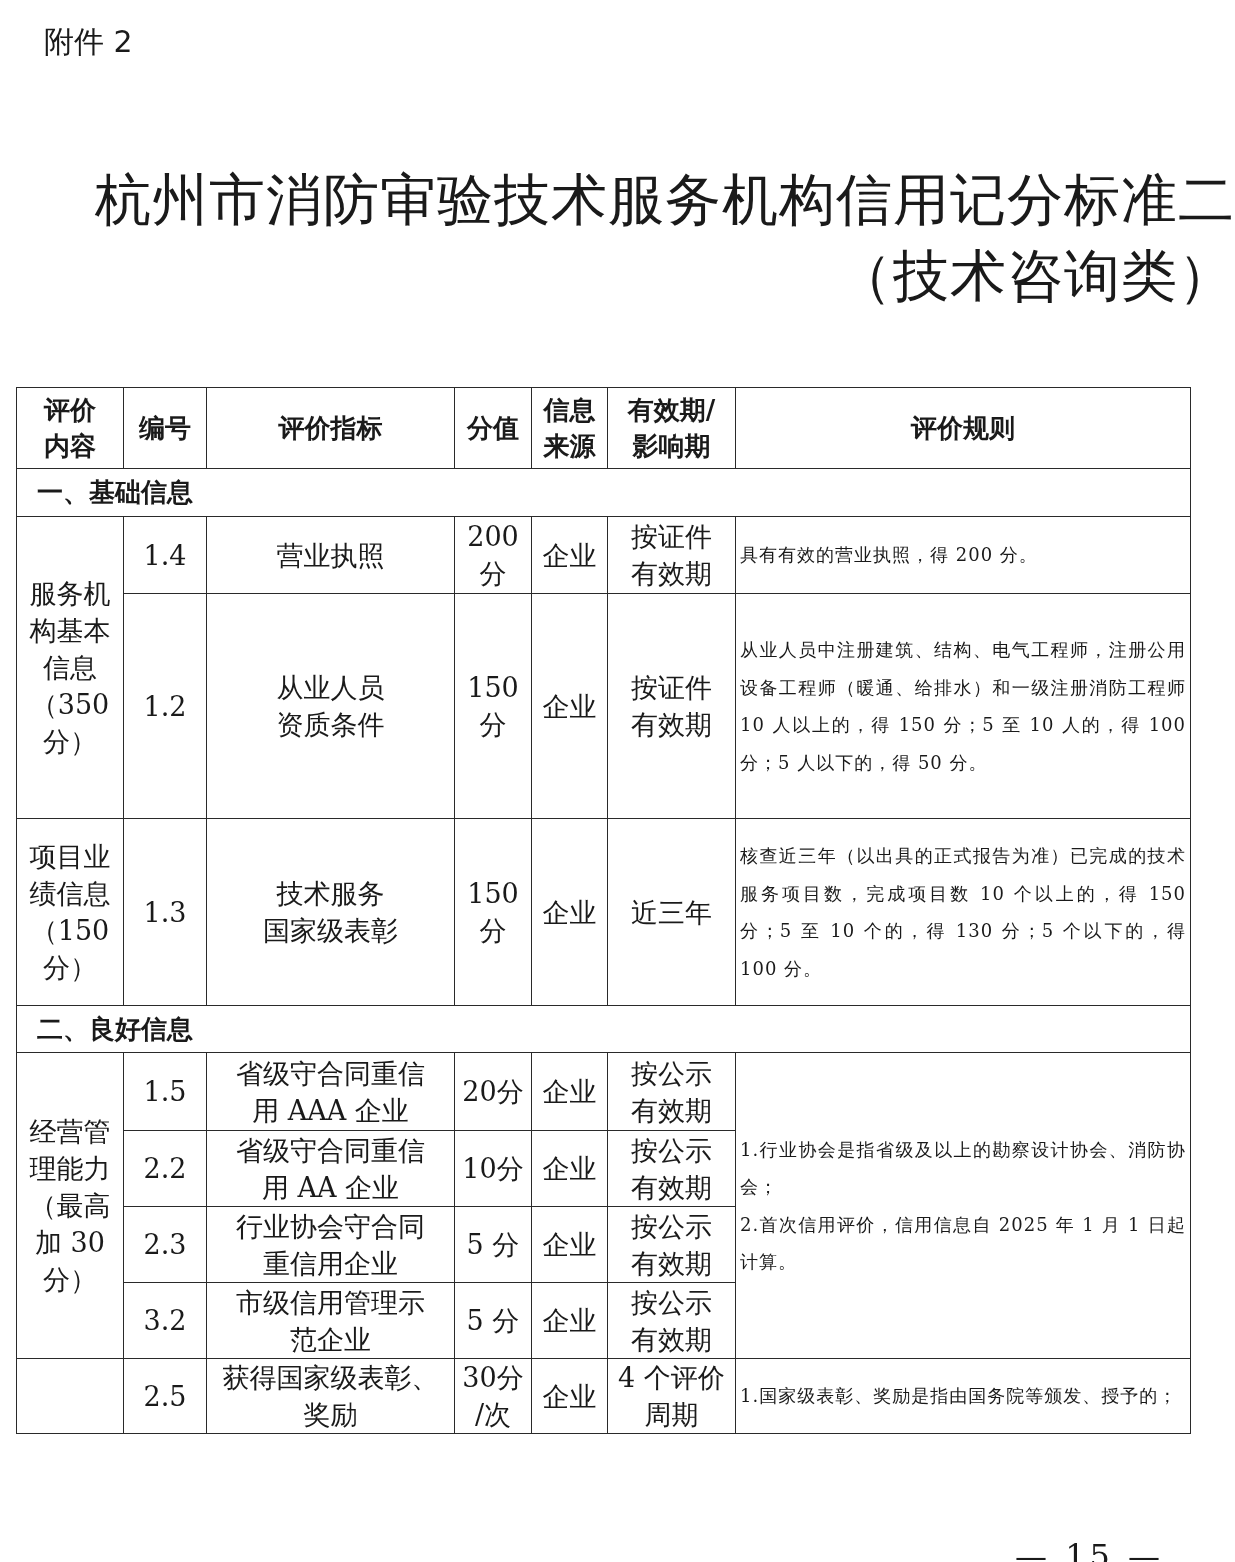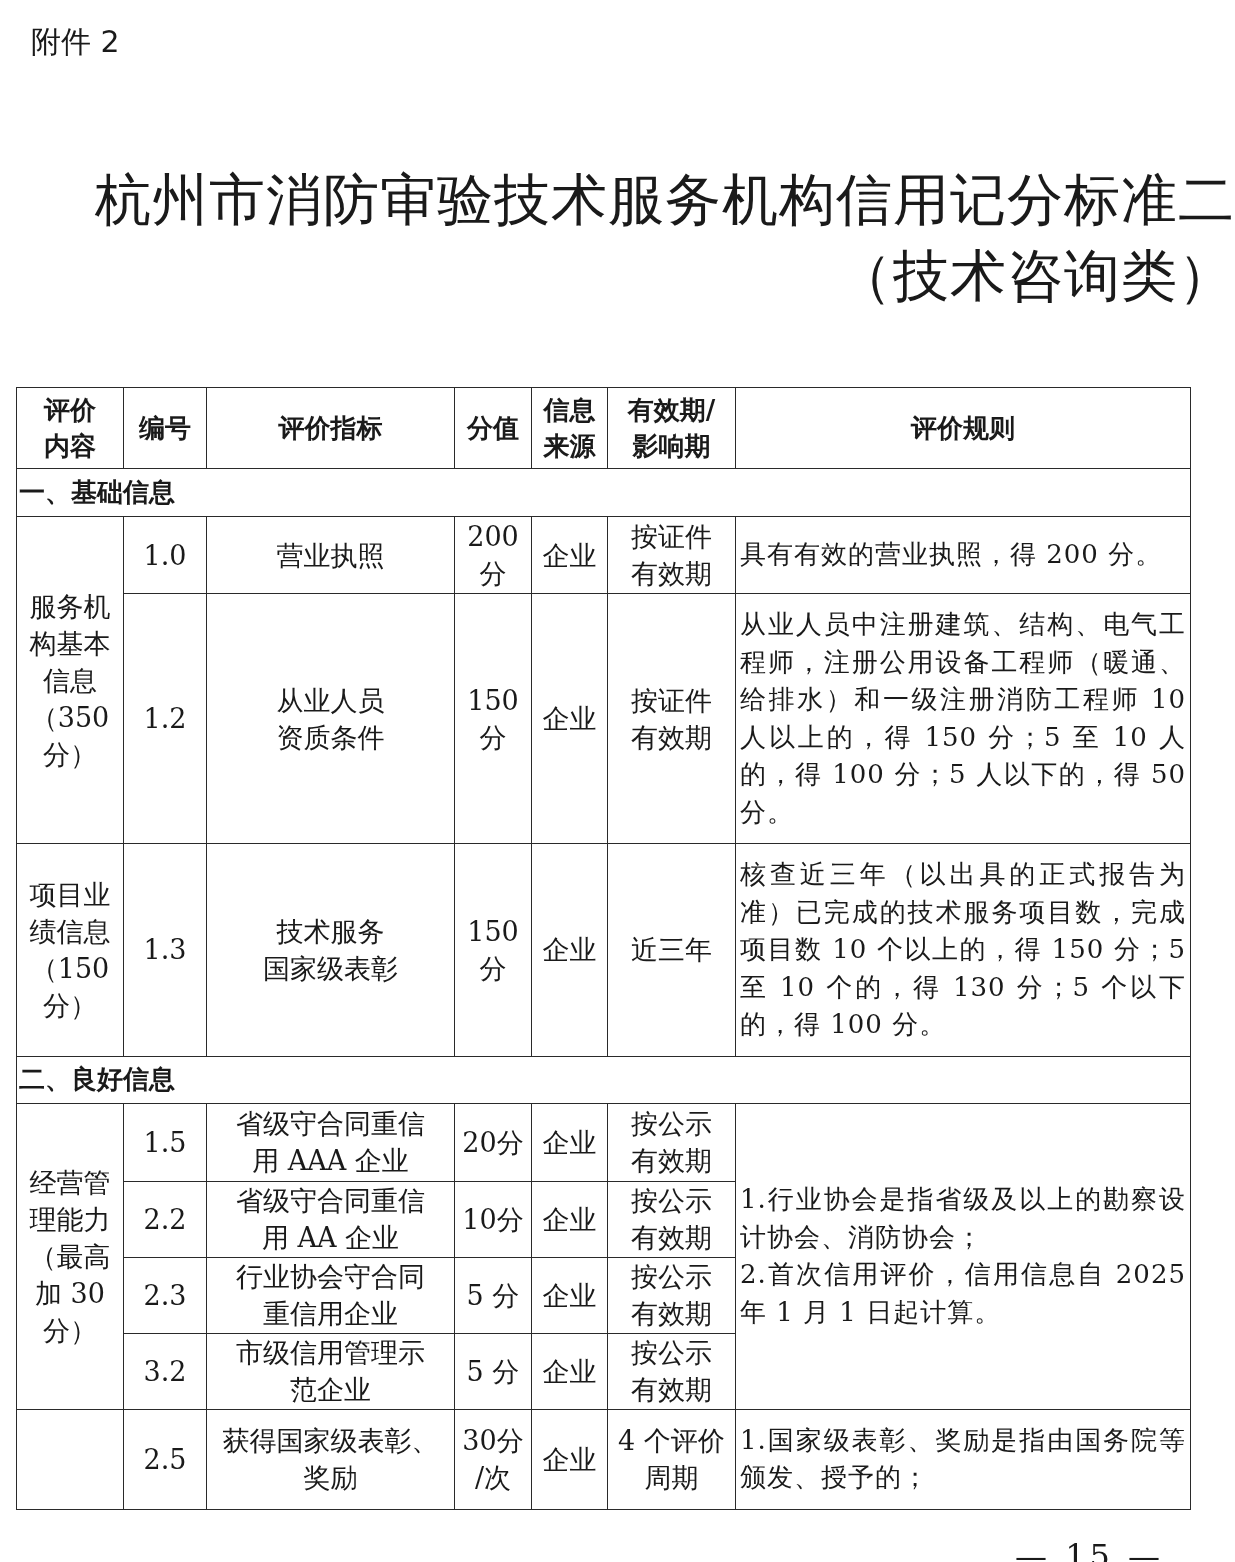--- a/index.html
+++ b/index.html
@@ -1,26 +1,26 @@
 <!DOCTYPE html>
 <html><head>
 <meta charset="utf-8">
 <style>
   html, body { margin: 0; padding: 0; background: #ffffff; }
   body { width: 1235px; height: 1562px; position: relative; overflow: hidden;
          font-family: "DejaVu Serif", "Liberation Serif", serif; color: #1a1a1a; }
-  .attachment { position: absolute; left: 31px; top: 22px; font-size: 30px; font-family: "DejaVu Sans", sans-serif; text-align: right; }
+  .attachment { position: absolute; left: 44px; top: 22px; font-size: 30px; font-family: "DejaVu Sans", sans-serif; text-align: right; }
   .title { position: absolute; left: 0; width: 1235px; text-align: right; font-size: 56px; letter-spacing: 1px; line-height: 56px; font-family: "DejaVu Sans", sans-serif; font-weight: 300; }
   .title.l1 { top: 172px; }
   .title.l2 { top: 248px; }
   table.grid { position: absolute; left: 16px; top: 387px; border-collapse: collapse; table-layout: fixed; }
   table.grid td { border: 1.5px solid #2a2a2a; padding: 0 4px; text-align: center; vertical-align: middle; font-size: 27px; line-height: 37px; }
   table.grid td.hd { font-weight: bold; font-family: "DejaVu Sans", sans-serif; font-size: 26px; line-height: 36px; }
-  table.grid td.section { text-align: left; font-weight: bold; font-family: "DejaVu Sans", sans-serif; font-size: 26px; padding-left: 2px; margin-top: 14px; }
-  table.grid td.rule { text-align: justify; text-align-last: left; font-size: 26px; line-height: 37.5px; padding: 12px 4px; letter-spacing: 1px; }
+  table.grid td.section { text-align: left; font-weight: bold; font-family: "DejaVu Sans", sans-serif; font-size: 26px; padding-left: 20px; margin-top: 14px; }
+  table.grid td.rule { text-align: justify; text-align-last: left; font-size: 18px; line-height: 37.5px; padding: 12px 4px; letter-spacing: 1px; }
   td.narrow { font-size: 26px; padding: 0 2px !important; }
   .page-num { position: absolute; left: 1015px; top: 1510px; font-size: 32px; letter-spacing: 4px; margin-top: 27px; }
   .ml { white-space: pre-line; }
 </style>
 </head>
 <body>
 
 <div class="attachment">附件 2</div>
 <div class="title l1">杭州市消防审验技术服务机构信用记分标准二</div>
 <div class="title l2">（技术咨询类）</div>
@@ -52,21 +52,21 @@
   <tr style="height:48px">
     <td colspan="7" class="section">一、基础信息</td>
   </tr>
 
   <tr style="height:77px">
     <td rowspan="2" class="ml">服务机
 构基本
 信息
 （350
 分）</td>
-    <td>1.0</td>
+    <td>1.4</td>
     <td class="ml">营业执照</td>
     <td class="ml narrow">200
 分</td>
     <td class="narrow">企业</td>
     <td class="ml narrow">按证件
 有效期</td>
     <td class="rule">具有有效的营业执照，得 200 分。</td>
   </tr>
   <tr style="height:225px">
     <td>1.2</td>

